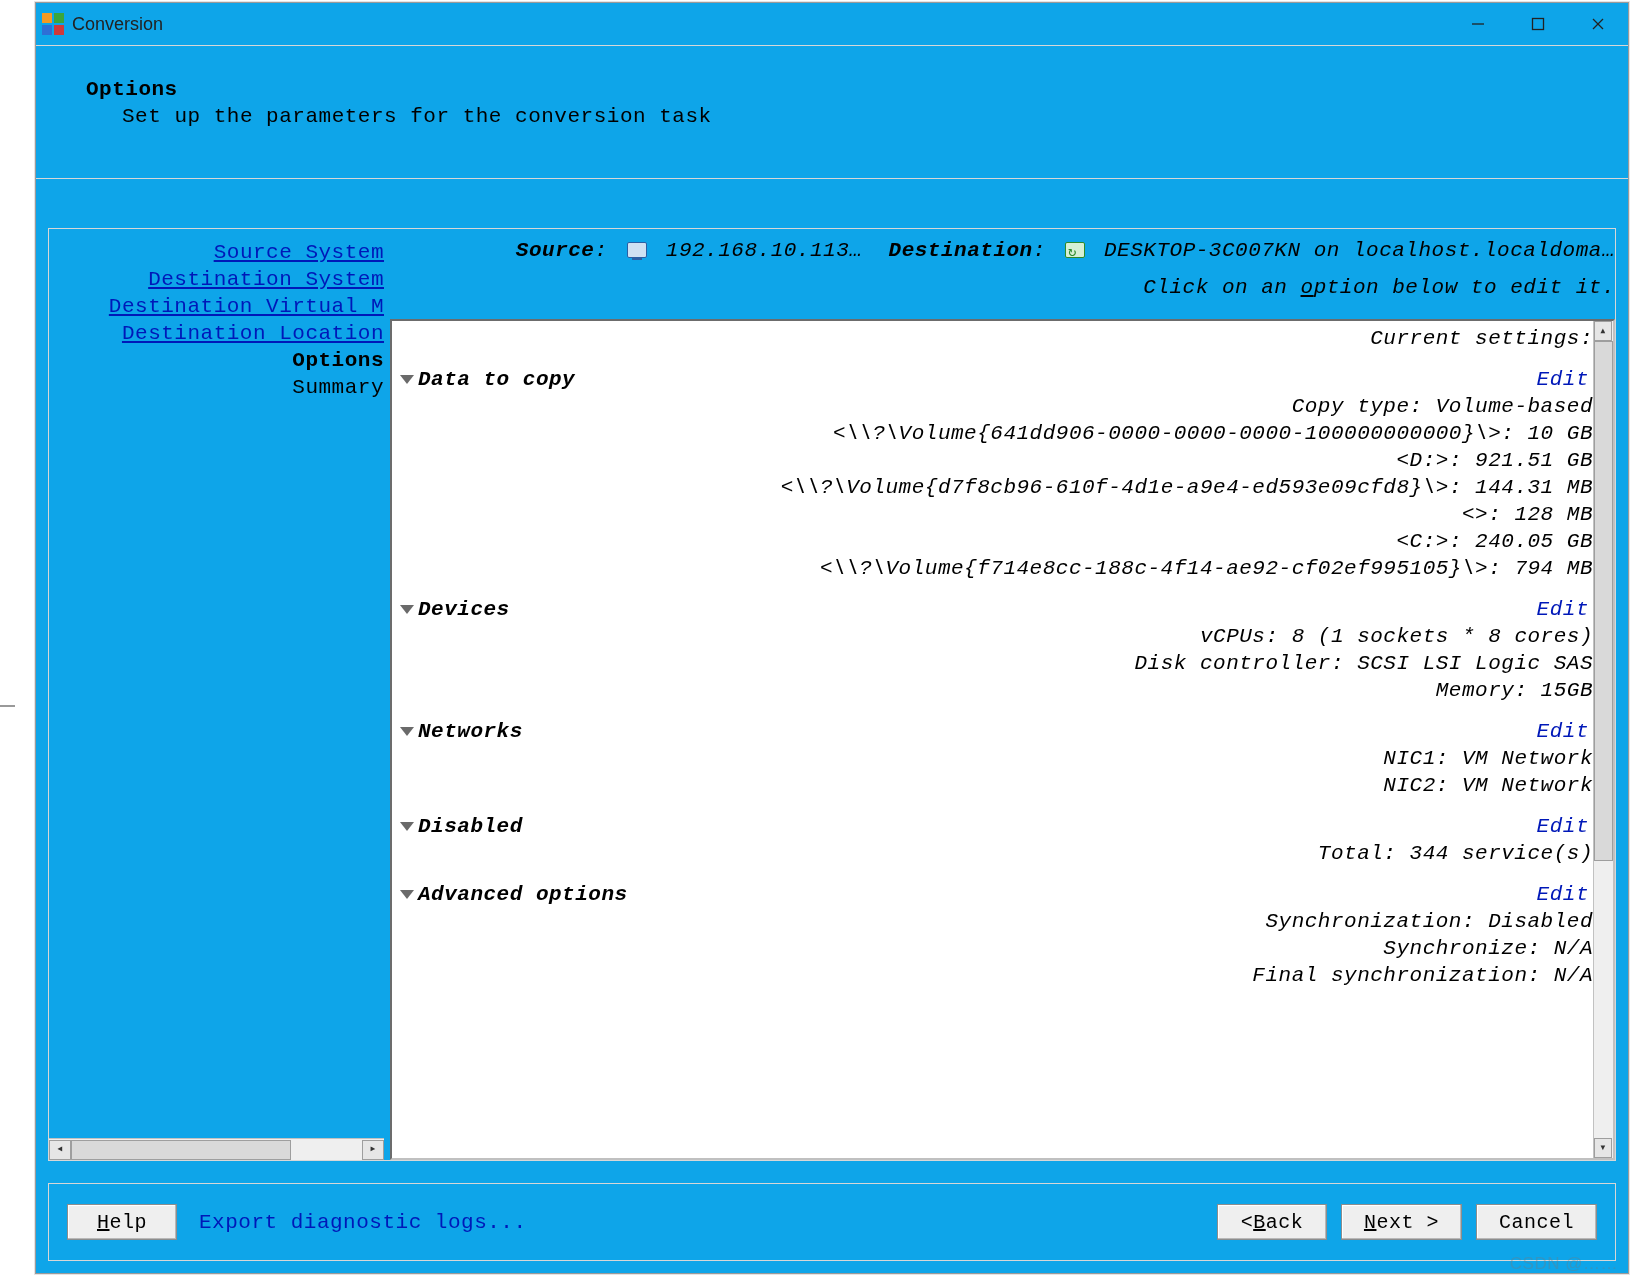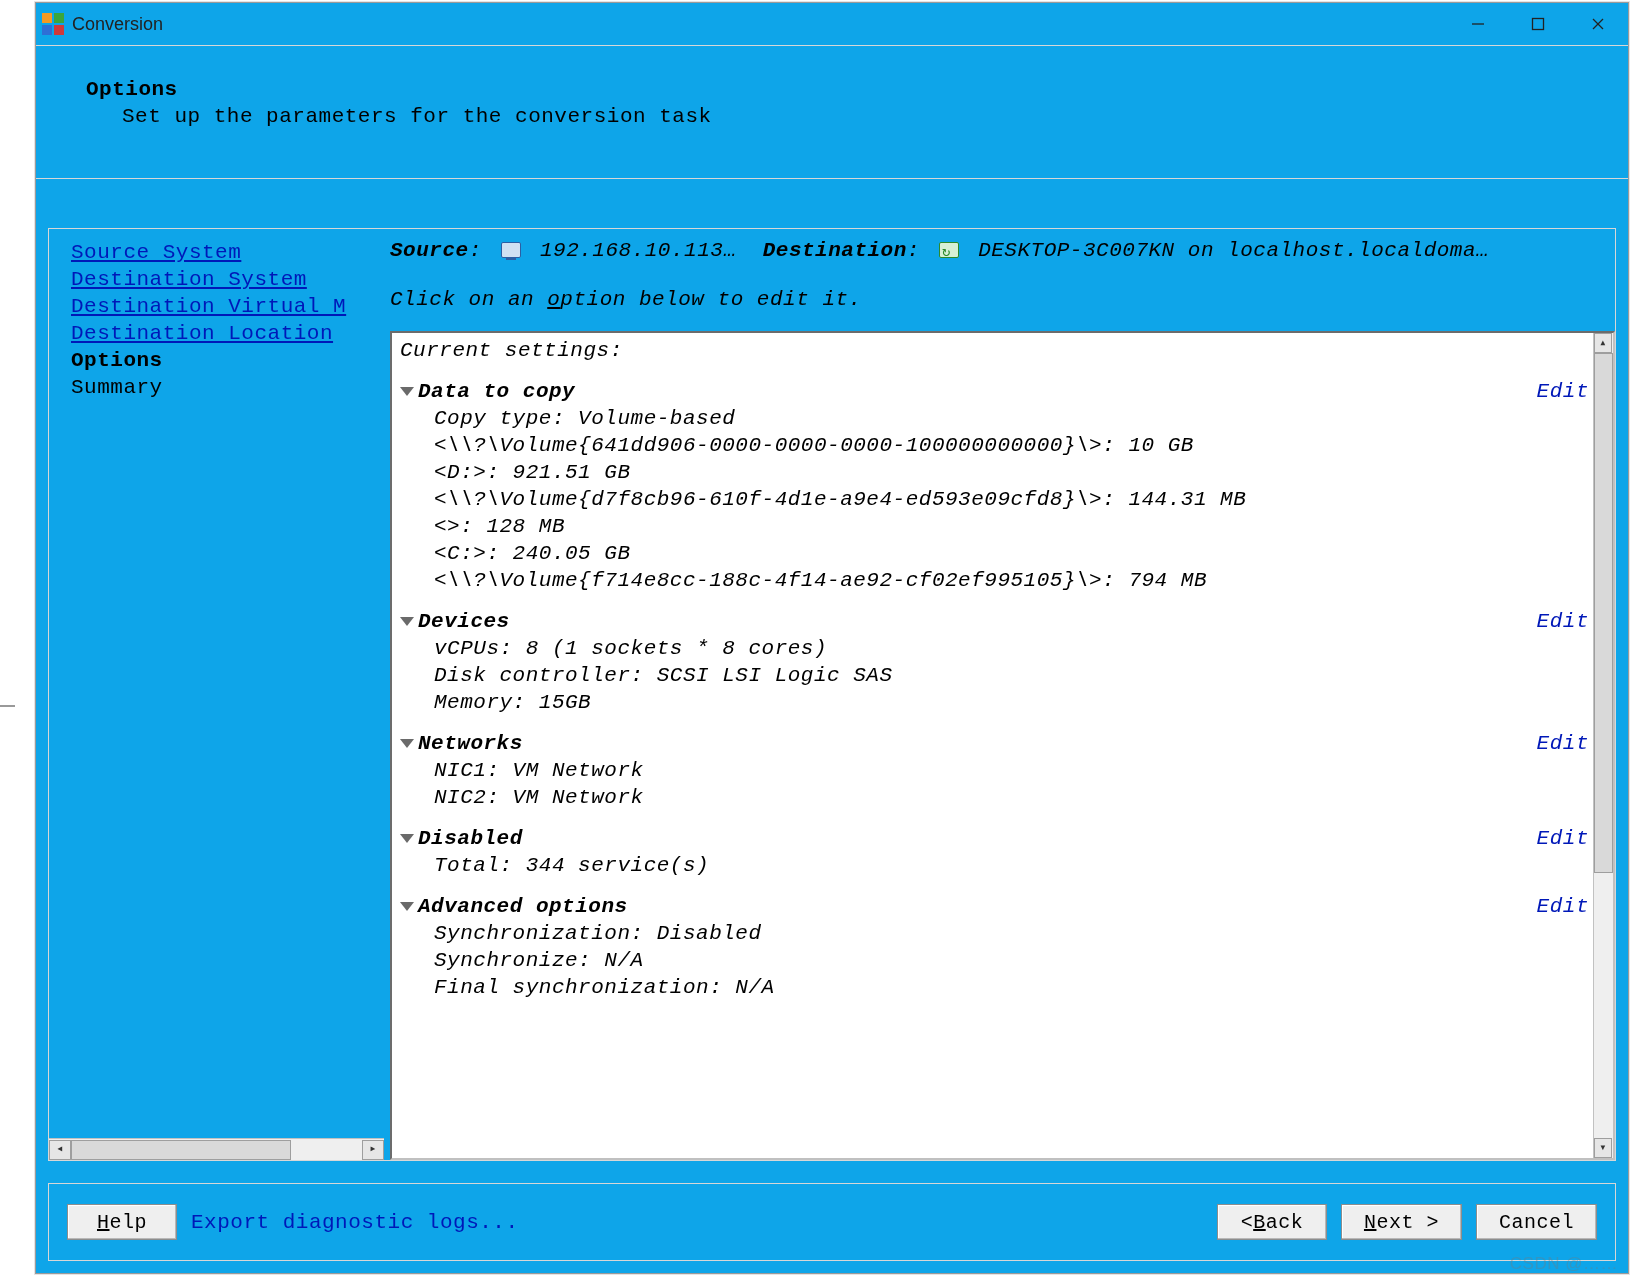--- a/index.html
+++ b/index.html
@@ -79,20 +79,21 @@
   #hdr-sub   { padding-left:36px; }
 
   
   #body {
     position:absolute;
     left:12px; right:12px;
     top:225px;
     bottom:112px;
     border:1px solid #d7d7d7;
     display:flex;
+    text-align:right;
   }
   #nav-col {
     width:335px;
     position:relative;
     padding:10px 0 0 22px;
   }
   .nav-link {
     color:#0018b8;
     text-decoration:underline;
     white-space:nowrap;
@@ -152,21 +153,21 @@
   .tiny-icon.dest {
     border:1.5px solid #2c8a2c;
     border-radius:2px;
     background:#d6f0d6;
     position:relative;
   }
   .tiny-icon.dest::after{
     content:"↻"; position:absolute; left:2px; top:-4px; font-size:14px; color:#2c8a2c;
   }
 
-  #click-line { margin-top:22px; }
+  #click-line { margin-top:10px; }
   #click-line .ul { text-decoration:underline; }
 
   
   #settings-box {
     margin-top:18px;
     margin-right:0;
     border:2px inset #c0c0c0;
     flex:1;
     position:relative;
     overflow:hidden;
@@ -236,21 +237,21 @@
     background:#efefef;
     box-shadow: inset -1px -1px 0 #b8b8b8, inset 1px 1px 0 #fff;
     display:inline-flex;
     align-items:center;
     justify-content:center;
     font-size:20px;
     cursor:pointer;
   }
   .btn .ul { text-decoration: underline; }
   #export-link {
-    margin-left:14px;
+    margin-left:22px;
     color:#0018b8;
     cursor:pointer;
   }
   #footer .spacer { flex:1; }
   #footer .btn + .btn { margin-left:14px; }
   #btn-cancel { margin-left:120px; }
 
   .watermark {
     position:absolute;
     right:14px; bottom:4px;

